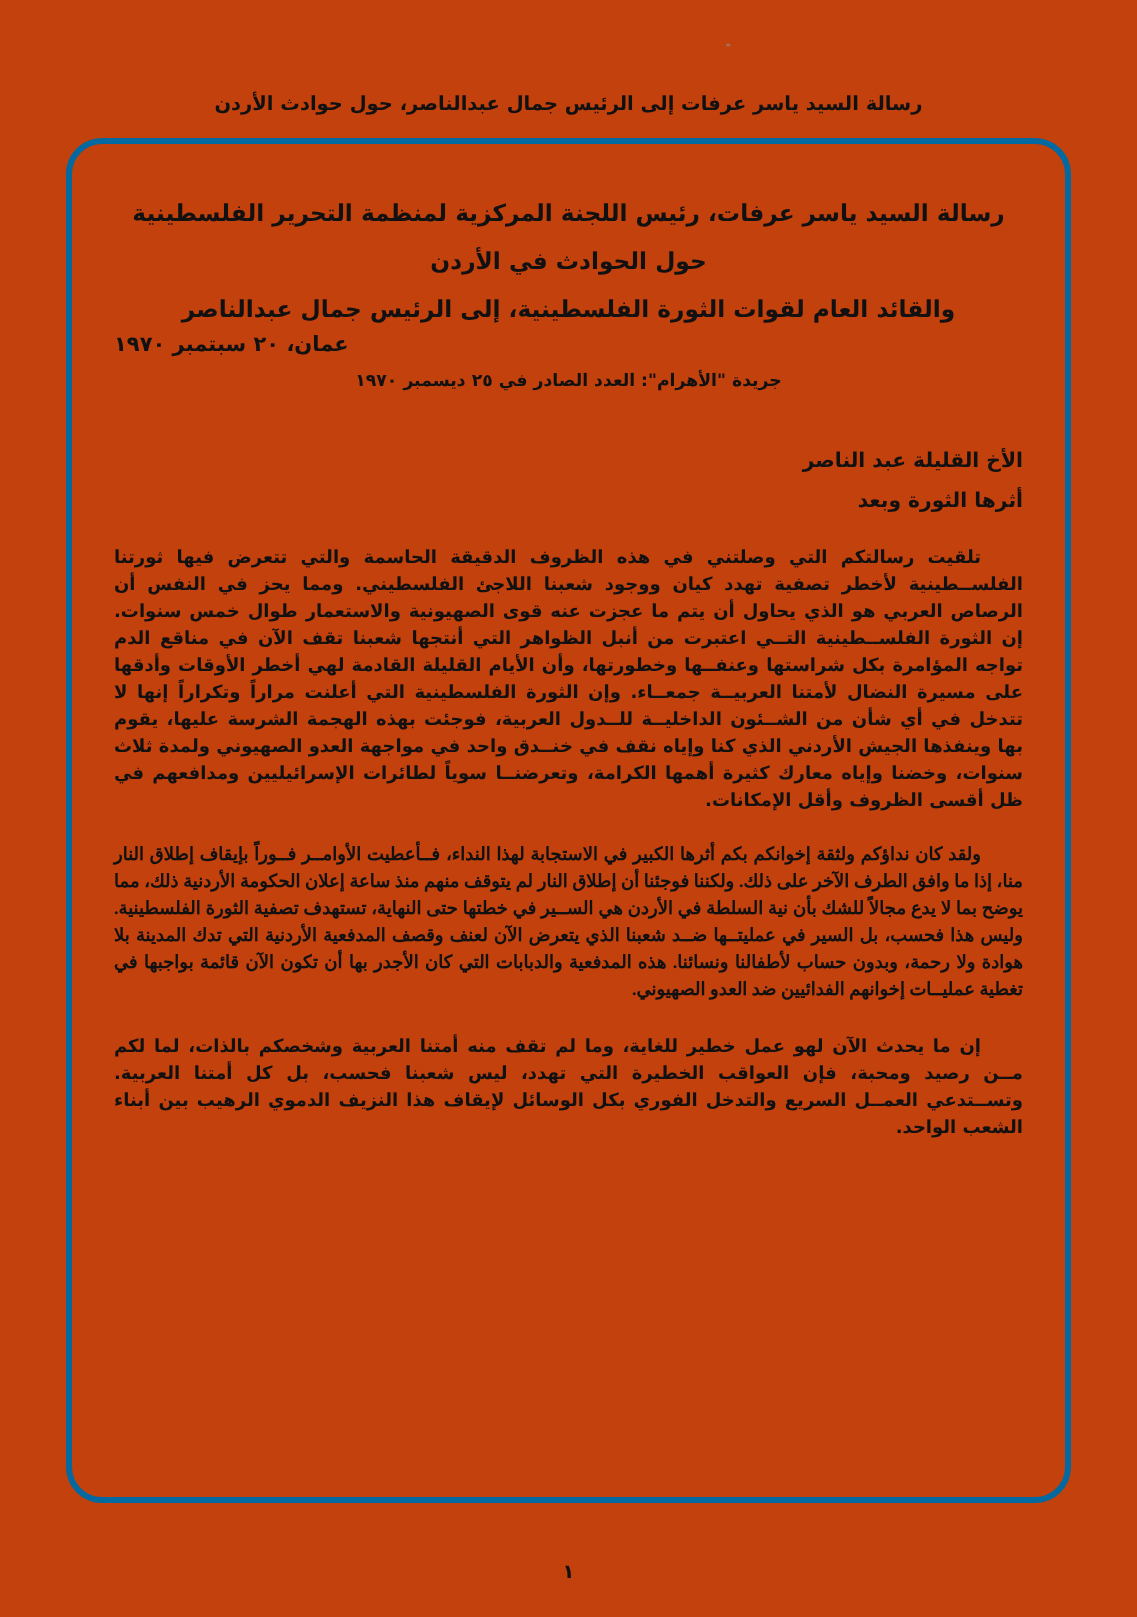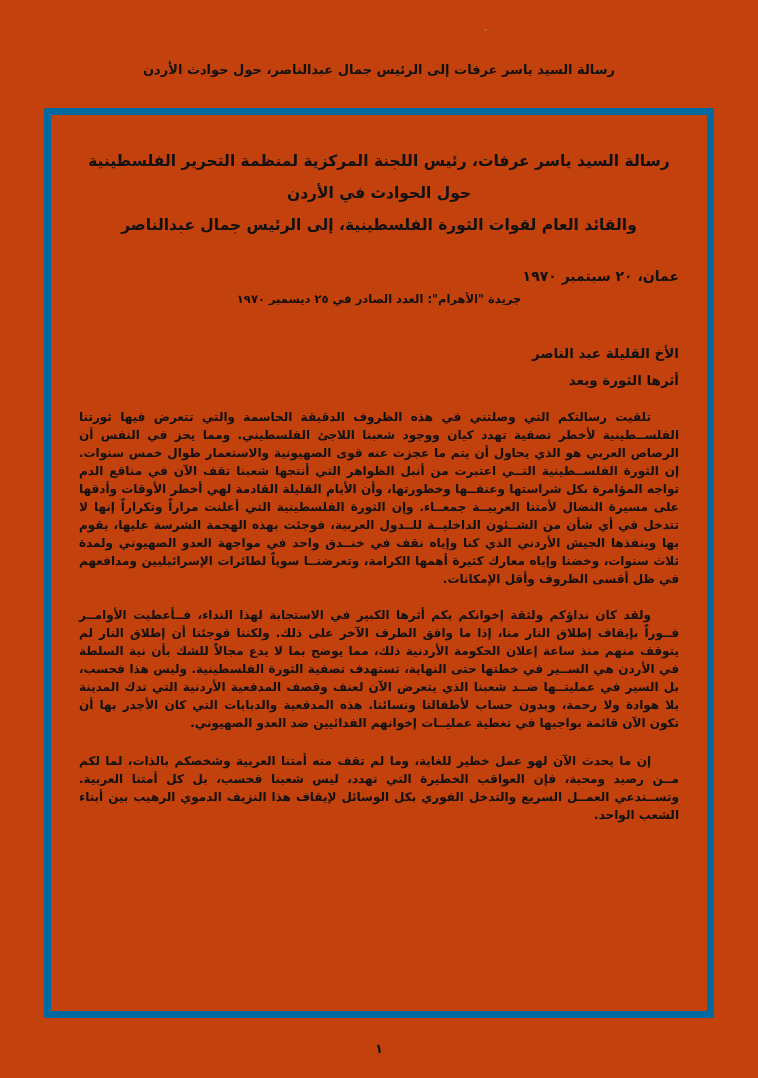--- a/index.html
+++ b/index.html
@@ -33,39 +33,39 @@
     left: 0;
     right: 0;
     text-align: center;
     font-weight: bold;
     font-size: 13px;
     letter-spacing: 0;
   }
   .frame {
     position: absolute;
     left: 44px;
-    top: 108px;
+    top: 92px;
     width: 670px;
     height: 910px;
     box-sizing: border-box;
-    border: 7px solid #0369a1;
-    border-radius: 2px;
+    border: 4px solid #0369a1;
+    border-radius: 24px;
     padding: 30px 28px 0 28px;
   }
   .title-block {
     text-align: center;
     font-weight: bold;
     font-size: 15.5px;
     line-height: 32px;
   }
   .dateline {
-    text-align: right;
+    text-align: left;
     font-weight: bold;
     font-size: 14px;
-    margin-top: 27px;
+    margin-top: 0;
   }
   .source-line {
     text-align: center;
     font-weight: bold;
     font-size: 11.5px;
     margin-top: 8px;
   }
   .salutation {
     margin-top: 34px;
     font-weight: bold;
@@ -74,21 +74,21 @@
   }
   .body-para {
     font-weight: bold;
     font-size: 12px;
     line-height: 18px;
     text-align: justify;
     text-indent: 28px;
     margin: 0;
   }
   .body-para.p1 { margin-top: 14px; }
-  .body-para.p2 { margin-top: 18px; }
+  .body-para.p2 { margin-top: 18px; font-family: Liberation Serif, serif; }
   .body-para.p3 { margin-top: 20px; }
   .page-number {
     position: absolute;
     bottom: 22px;
     left: 0;
     right: 0;
     text-align: center;
     font-weight: bold;
     font-size: 13px;
   }

